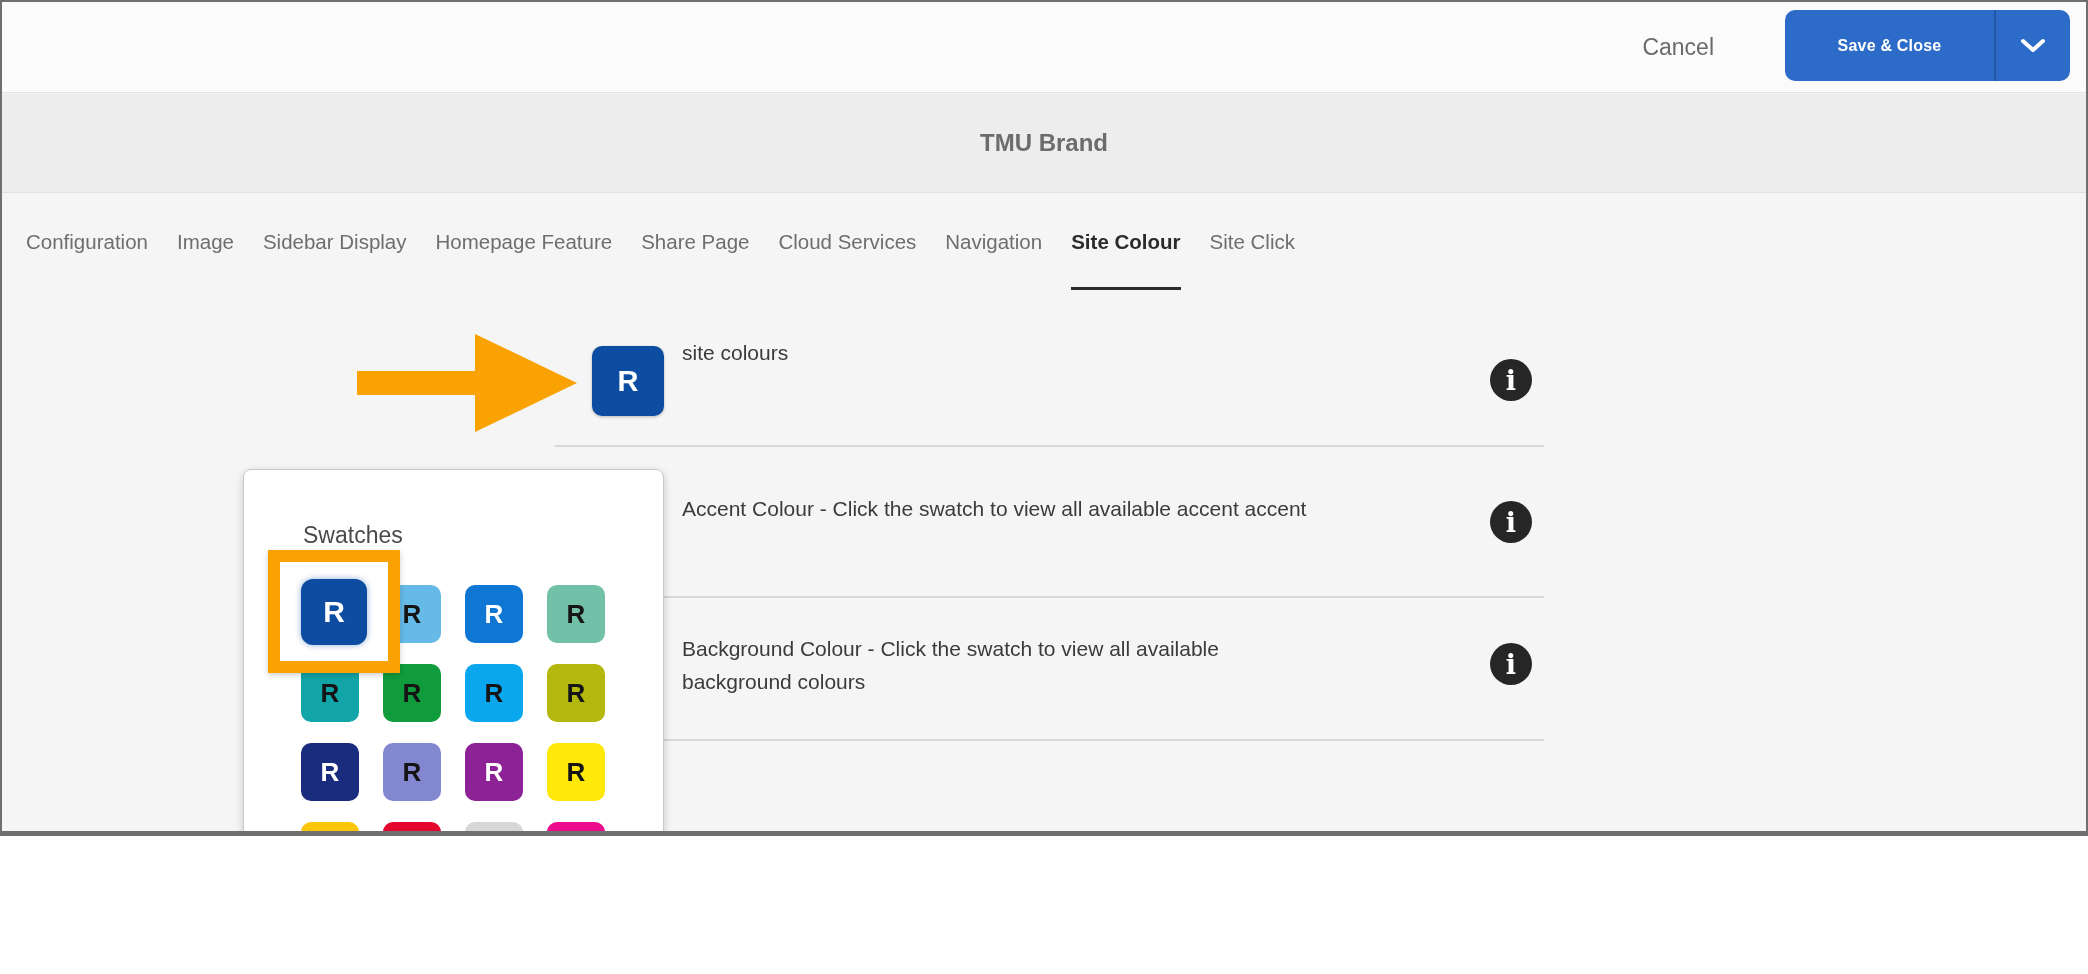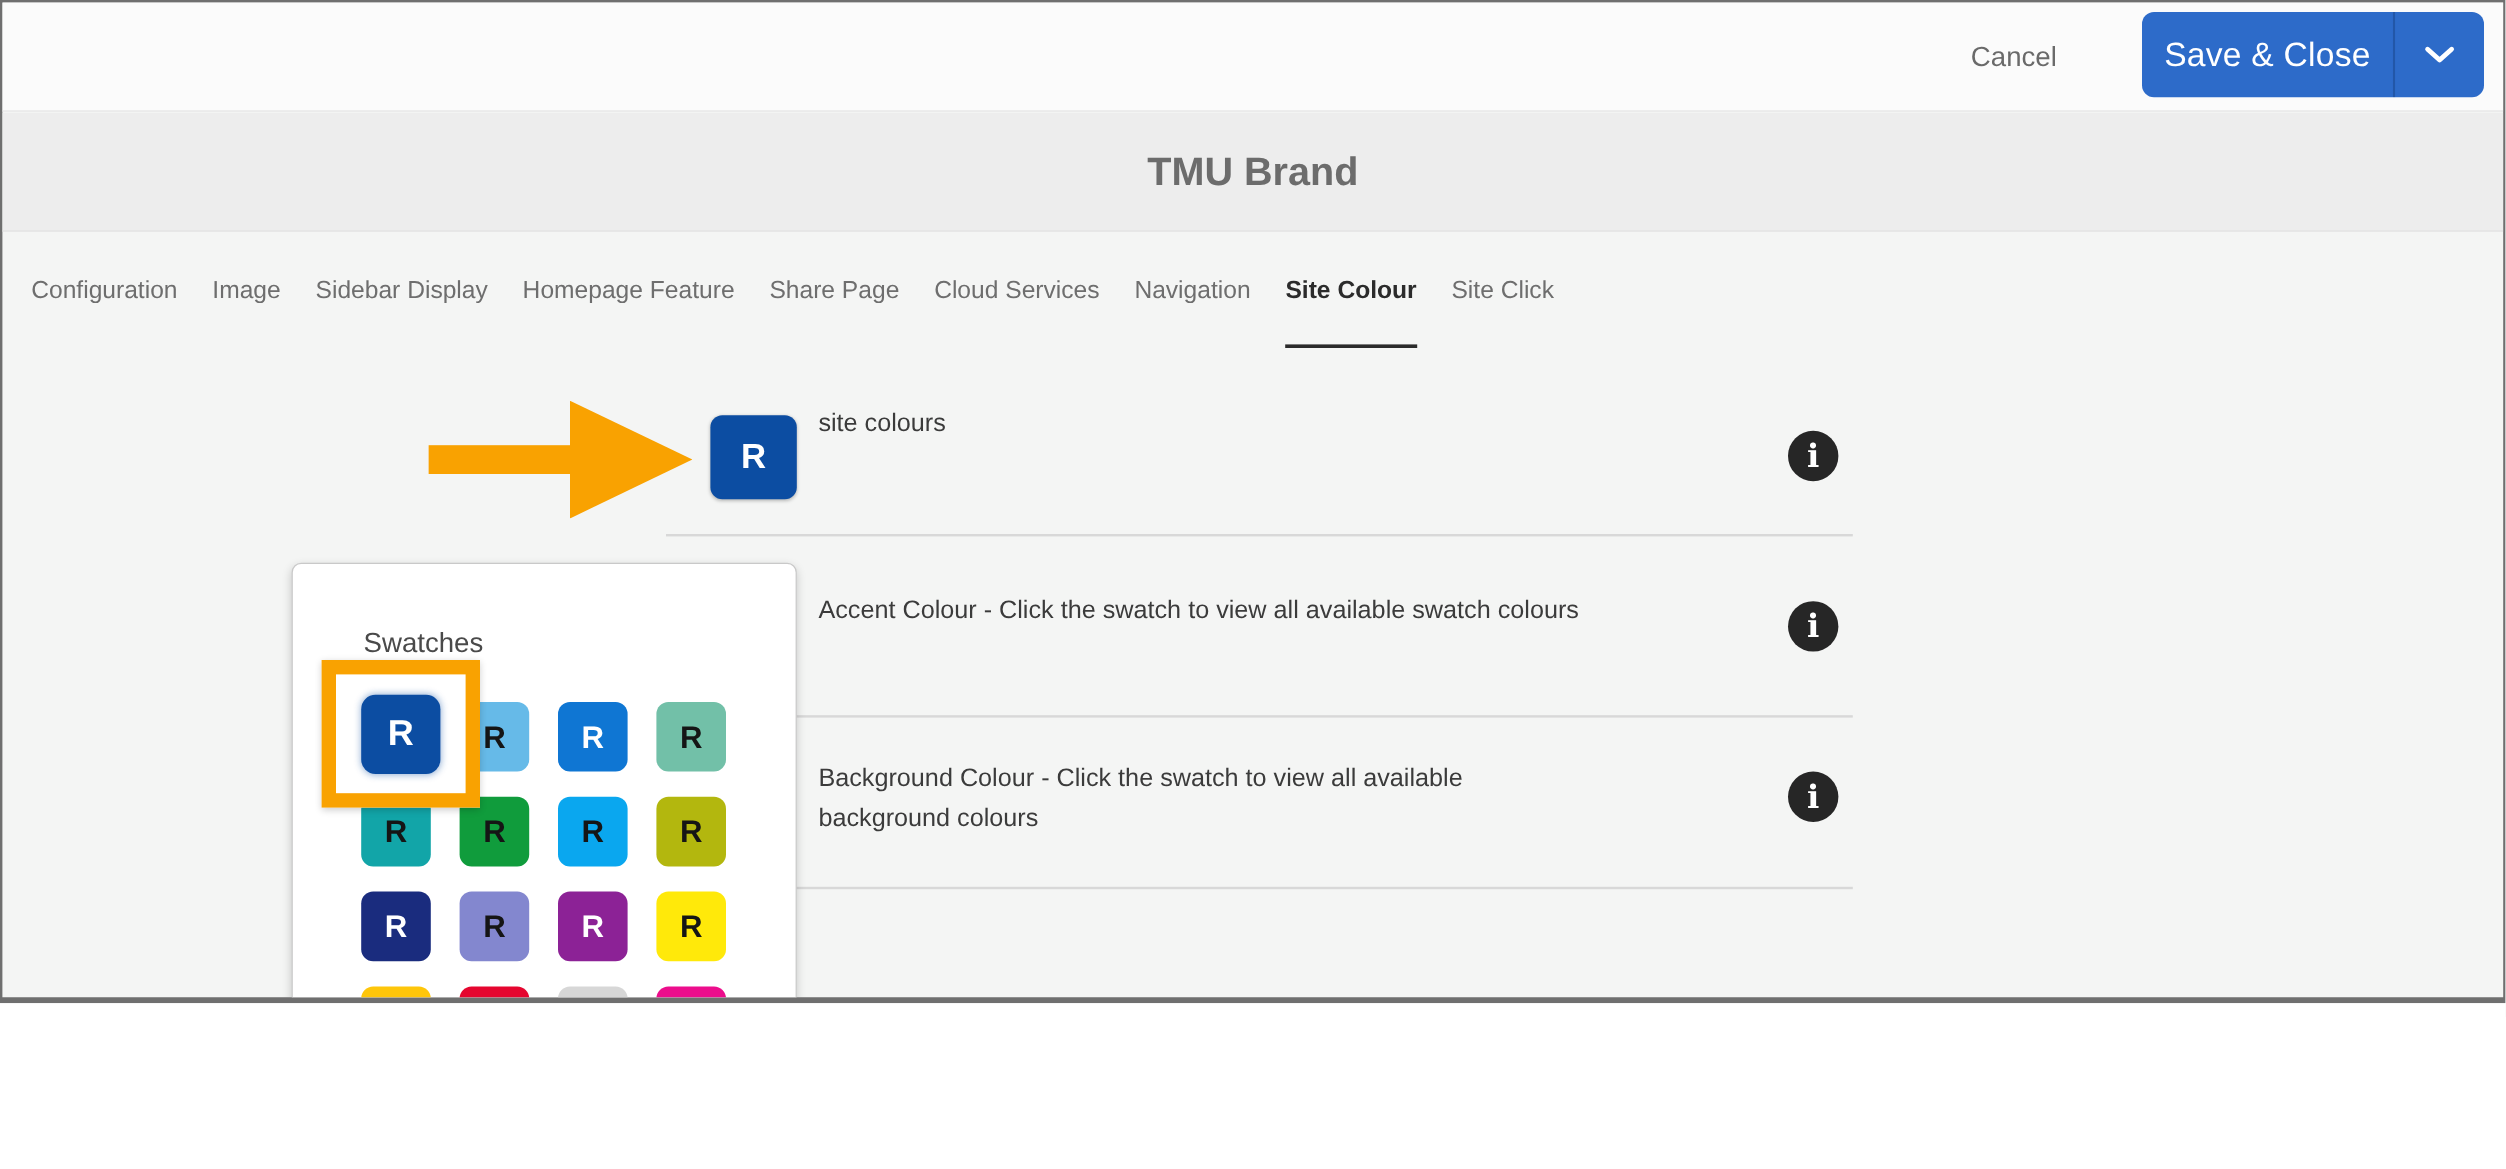--- a/index.html
+++ b/index.html
@@ -22,34 +22,34 @@
     display:flex; align-items:center;
     font-size:23px; color:#6A6A6A; cursor:pointer;
   }
   .save-btn {
     position:absolute; right:16px; top:8px; width:285px; height:71px;
     background:var(--save-blue,#2D6BC9); border-radius:10px;
     display:flex; align-items:stretch; color:#fff; cursor:pointer;
   }
   .save-label-area {
     flex:1; display:flex; align-items:center; justify-content:center;
-    font-size:28px; font-weight:400; letter-spacing:0.2px;
+    font-size:16px; font-weight:700; letter-spacing:0.2px;
   }
   .save-chevron-area {
     width:76px; display:flex; align-items:center; justify-content:center;
     border-left:2px solid #2257A8; border-radius:0 10px 10px 0;
   }
 
   
   .titleband {
     position:absolute; left:0; top:92px; width:2084px; height:99px;
     background:#EDEDED; border-bottom:1px solid #E2E2E2;
     display:flex; align-items:center; justify-content:center;
   }
-  .page-title { font-size:33px; font-weight:700; color:#6C6C6C;text-align:center; }
+  .page-title { font-size:24px; font-weight:700; color:#6C6C6C;text-align:center; }
 
   
   .tabs {
     position:absolute; left:24px; top:228px;
     display:flex; gap:29px; align-items:flex-start;
   }
   .tab {
     position:relative; font-size:20.5px; color:var(--inactive-tab,#6E6E6E);
     padding-bottom:36px; white-space:nowrap; cursor:pointer;
   }
@@ -154,21 +154,21 @@
 
   <div class="field-swatch" id="primary-swatch" style="background: rgb(12, 77, 162);">
     <span>R</span>
   </div>
   <div class="row-text" style="top:334px">
     <div>site colours</div>
   </div>
   <button class="info-btn" style="top:357px">i</button>
 
   <div class="row-text" style="top:490px">
-    <div>Accent Colour - Click the swatch to view all available swatch colours</div>
+    <div>Accent Colour - Click the swatch to view all available accent accent</div>
   </div>
   <button class="info-btn" style="top:499px">i</button>
 
   <div class="row-text" style="top:630px">
     <div>Background Colour - Click the swatch to view all available</div>
     <div>background colours</div>
   </div>
   <button class="info-btn" style="top:641px">i</button>
 
   <div class="panel">

